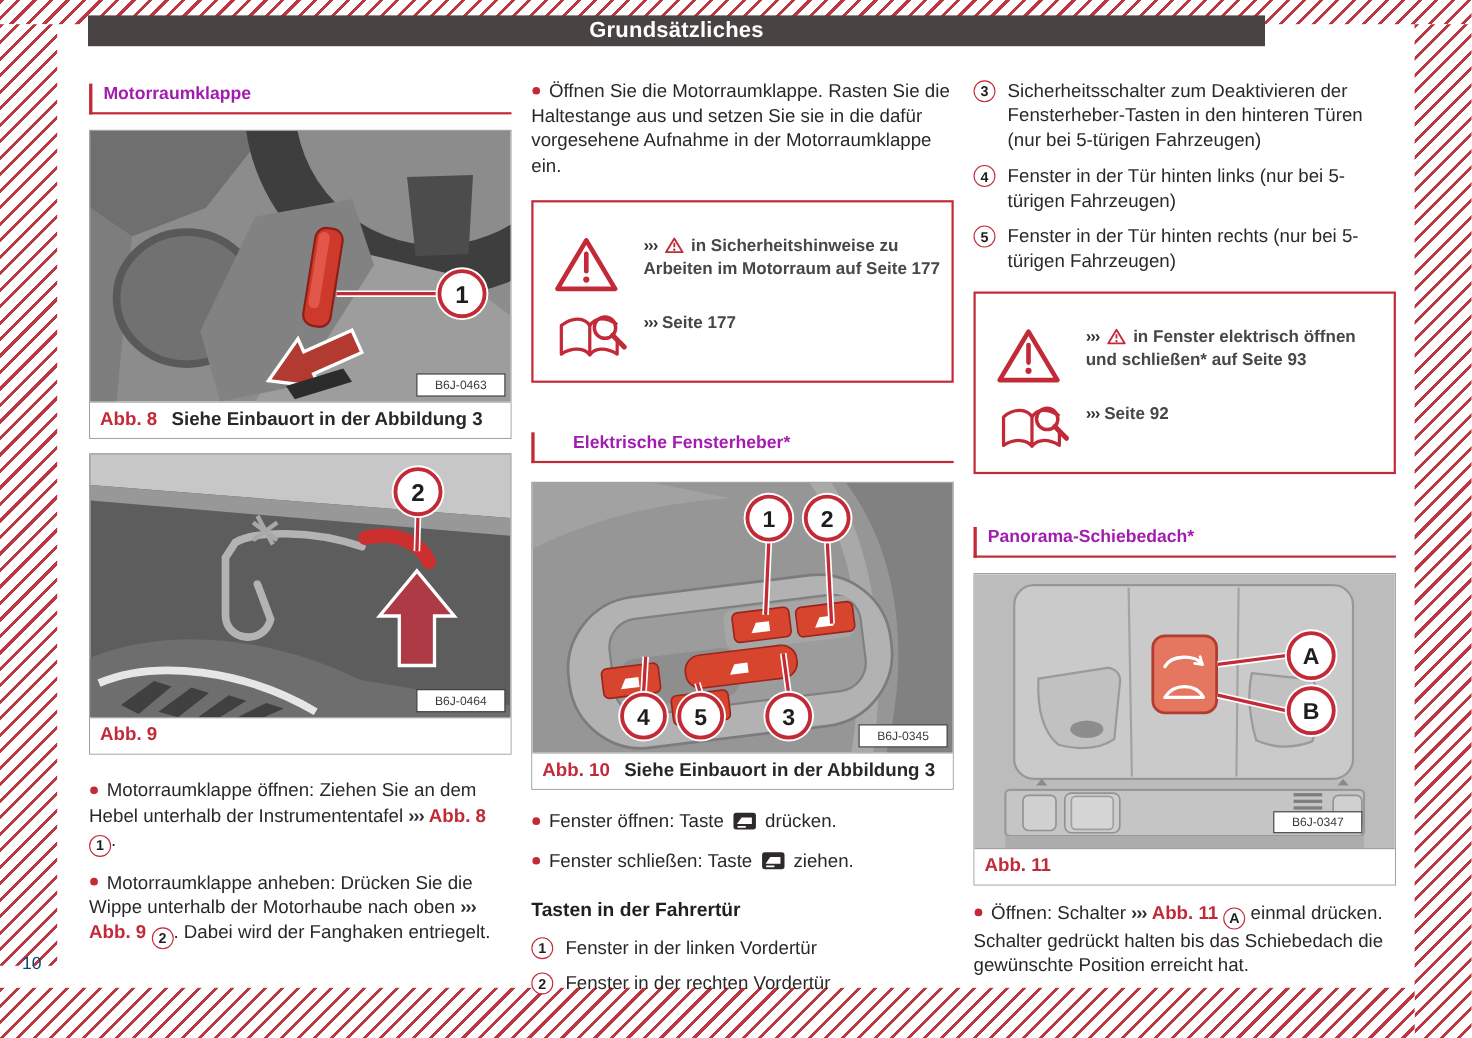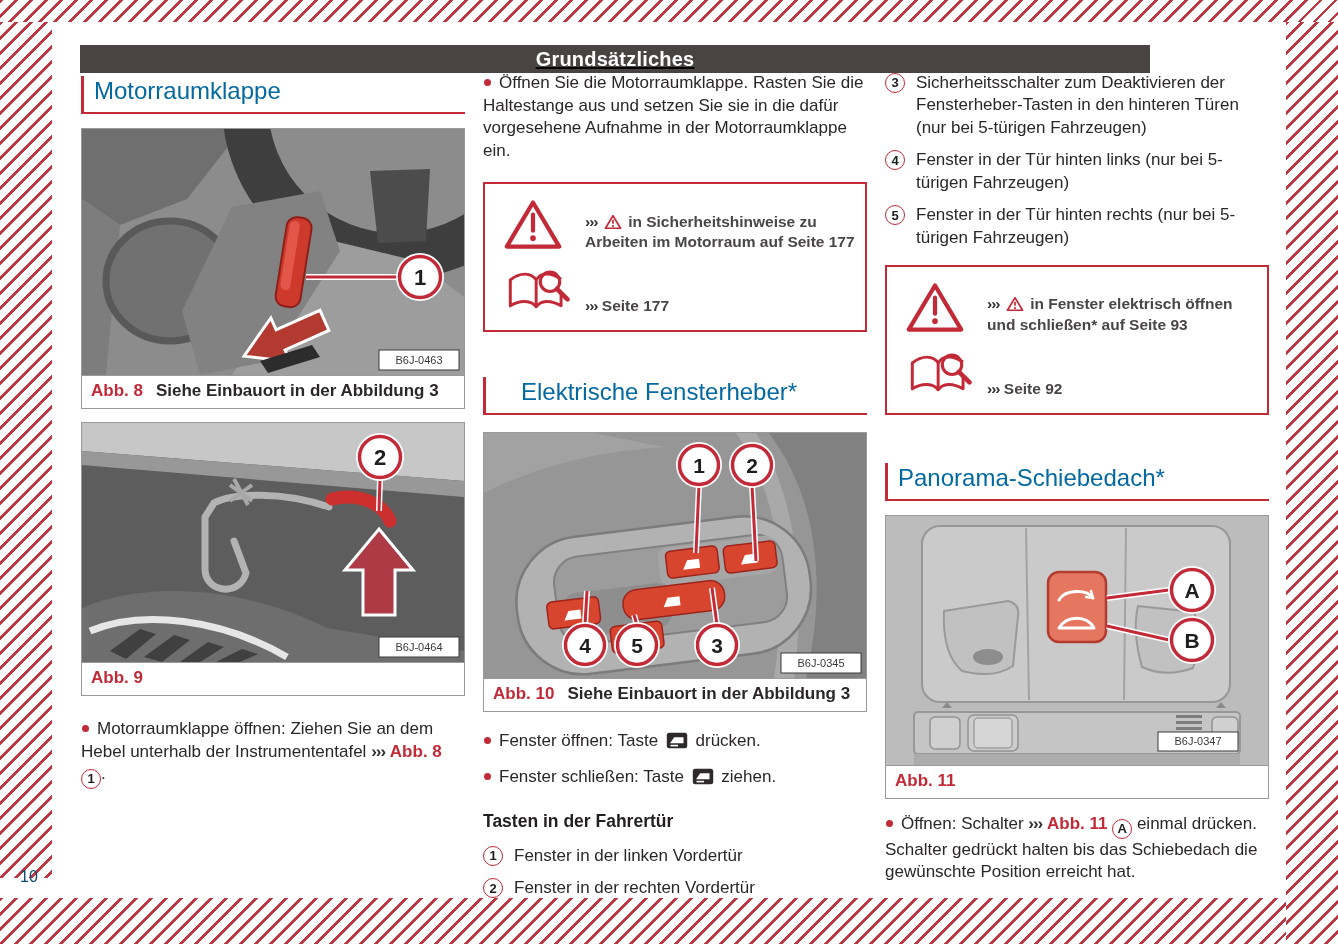--- a/index.html
+++ b/index.html
@@ -11,50 +11,50 @@
   *{box-sizing:border-box;margin:0;padding:0;}
   html,body{width:1338px;height:944px;background:#fff;font-family:"Liberation Sans",sans-serif;}
   #page{position:relative;width:1338px;height:944px;overflow:hidden;background:#fff;}
 
   .stripe{position:absolute;background:repeating-linear-gradient(135deg,var(--stripe) 0 2.7px,#fff 2.7px 10.6px);}
   .stripe-top{left:0;top:0;width:1338px;height:22px;}
   .stripe-left{left:0;top:22px;width:52px;height:856px;}
   .stripe-right{left:1286px;top:22px;width:52px;height:922px;}
   .stripe-bottom{left:0;top:898px;width:1286px;height:46px;}
 
-  .header-bar{position:absolute;left:80px;top:45px;width:1070px;height:28px;background:#494443;
-    display:flex;align-items:center;justify-content:center;text-decoration:underline;}
+  .header-bar{position:absolute;left:80px;top:14px;width:1070px;height:28px;background:#494443;
+    display:flex;align-items:center;justify-content:center;}
   .header-bar span{color:#fff;font-size:20px;font-weight:700;letter-spacing:.2px;}
 
   .col{position:absolute;width:384px;}
   .col-left{left:81px;top:76px;}
   .col-mid{left:483px;top:72px;}
   .col-right{left:885px;top:72px;}
 
-  .sec-head{font-size:24px;font-weight:400;color:#0369a1;border-left:3px solid var(--accent);
+  .sec-head{font-size:16px;font-weight:700;color:#a21caf;border-left:3px solid var(--accent);
     border-bottom:2px solid var(--accent);padding:1px 0 7px 10px;margin-bottom:14px;}
 
   .figure{border:1px solid #9a9a9a;background:#fff;}
   .figure svg{display:block;width:100%;height:auto;}
   .figure text{font-family:"Liberation Sans",sans-serif;}
   .figcap{display:flex;gap:13px;padding:5px 9px 7px;border-top:1px solid #9a9a9a;background:#fff;}
   .figcap .lab{color:var(--accent);font-weight:700;font-size:17px;}
   .figcap .txt{color:var(--ink);font-size:17px;font-weight:bold;}
 
   p.bullet{font-size:17px;line-height:1.33;color:var(--ink);margin:0 0 13px;}
   .dot{display:inline-block;width:7px;height:7px;border-radius:50%;background:var(--accent);
     margin:0 8px 3px 1px;vertical-align:middle;}
   .chev{font-weight:800;color:#332f30;letter-spacing:-1px;}
   .ref{color:var(--accent);font-weight:700;}
   .cnum{display:inline-flex;width:20px;height:20px;border:1.7px solid var(--accent);border-radius:50%;
     align-items:center;justify-content:center;font-size:13px;font-weight:700;color:#1e1e1e;
     vertical-align:-4px;background:#fff;flex:0 0 auto;}
 
   .warnbox{border:2.5px solid var(--accent);padding:14px 10px 14px 12px;}
-  .wrow{display:flex;align-items:flex-end;margin-bottom:16px;}
+  .wrow{display:flex;align-items:flex-start;margin-bottom:16px;margin-top:16px;}
   .wrow:last-child{margin-bottom:0;}
   .wicon{flex:0 0 88px;display:flex;justify-content:flex-start;padding-left:6px;}
   .wtext{font-size:15.5px;font-weight:700;color:var(--warn-text);line-height:1.32;}
   .inline-warn{vertical-align:-3px;margin:0 2px;}
 
   .subhead{font-size:17.5px;font-weight:700;color:#231f20;margin:6px 0 13px;}
   .numlist .item{display:flex;gap:11px;margin-bottom:10px;font-size:17px;line-height:1.32;color:var(--ink);align-items:flex-start;}
   .numlist .item .cnum{margin-top:1px;}
 
   .wkey{vertical-align:-3px;margin:0 3px;}
@@ -154,20 +154,21 @@
           <text x="337" y="228" text-anchor="middle" font-size="11" fill="#3a3a3a">B6J-0464</text>
         </g>
       </svg>
       <div class="figcap">
         <span class="lab">Abb. 9</span>
       </div>
     </div>
 
     <p class="bullet"><span class="dot"></span><span>Motorraumklappe öffnen: Ziehen Sie an dem Hebel unterhalb der Instrumententafel </span><span class="chev">›››</span> <span class="ref">Abb. 8</span> <span class="cnum">1</span><span>.</span></p>
 
+    <p class="bullet"><span class="dot"></span><span>Motorraumklappe anheben: Drücken Sie die Wippe unterhalb der Motorhaube nach oben </span><span class="chev">›››</span> <span class="ref">Abb. 9</span> <span class="cnum">2</span><span>. Dabei wird der Fanghaken entriegelt.</span></p>
   </div>
 
   <div class="col col-mid">
     <p class="bullet" style="margin-bottom:20px;"><span class="dot"></span><span>Öffnen Sie die Motorraumklappe. Rasten Sie die Haltestange aus und setzen Sie sie in die dafür vorgesehene Aufnahme in der Motorraumklappe ein.</span></p>
 
     <div class="warnbox" style="margin-bottom:45px;">
       <div class="wrow">
         <span class="wicon">
           <svg width="60" height="54" viewBox="0 0 64 56">
               <path d="M32,4 L60,51 H4 Z" fill="none" stroke="#c22a38" stroke-width="4.5" stroke-linejoin="round"></path>

